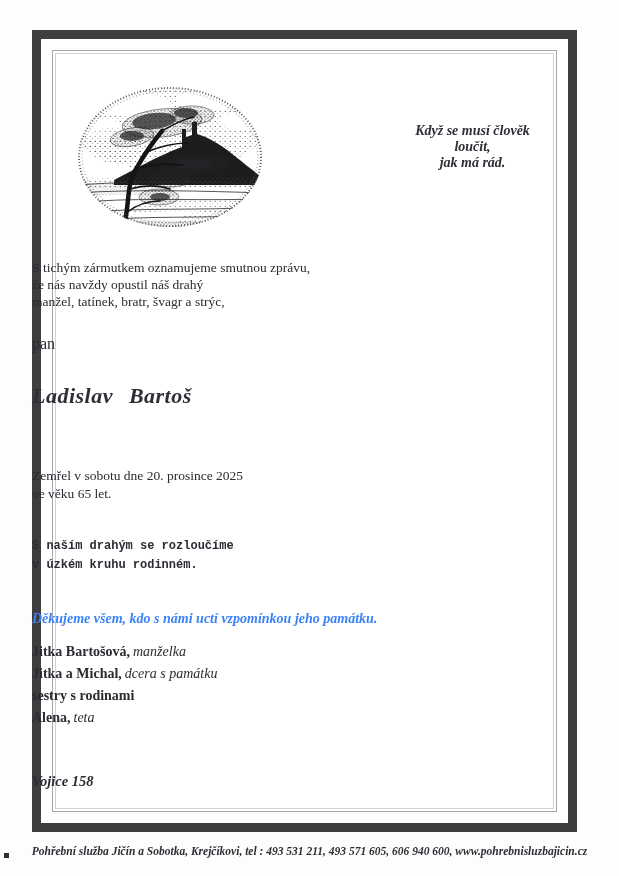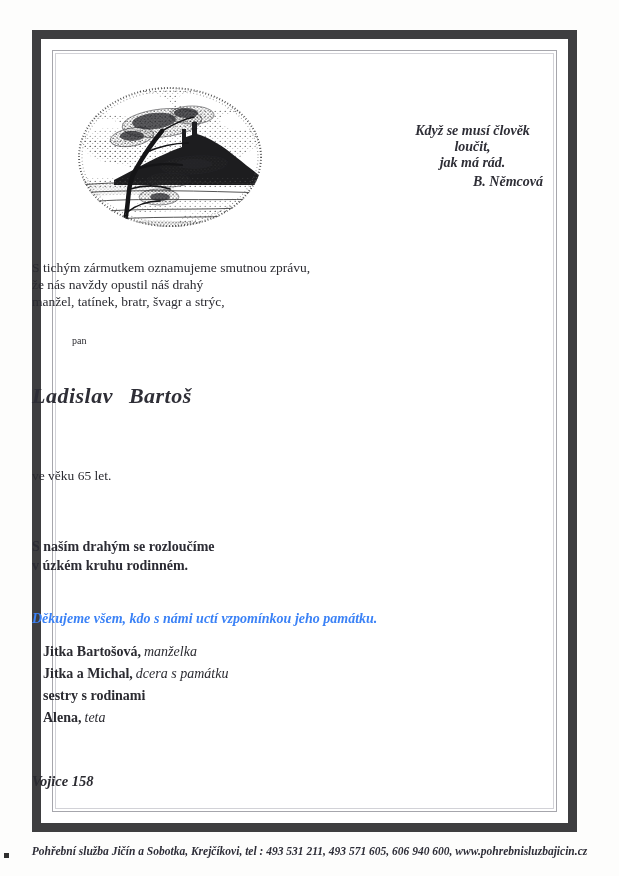--- a/index.html
+++ b/index.html
@@ -21,29 +21,29 @@
   .illustration { position:absolute; left:74px; top:85px; width:192px; height:146px; }
 
   .quote {
     position:absolute; left:400px; top:123px; width:145px;
     text-align:center; font-size:14px; font-weight:bold; font-style:italic;
     line-height:16px; color:#2e2e36;
   }
   .quote-author { text-align:right; padding-right:2px; margin-top:3px; }
 
   .announcement { top:259px; font-size:13.5px; line-height:17px; }
-  .salutation   { top:335px; font-size:10px;padding-left:40px; }
+  .salutation   { top:335px; font-size:16px; }
   .name {
     top:376px; margin:0; font-size:22px; font-weight:bold; font-style:italic;
     word-spacing:0.45em; letter-spacing:0.5px; color:#2e2e36; line-height:40px;
   }
   .death    { top:467px; font-size:13.5px; line-height:18px; }
-  .farewell { top:537px; font-size:14px; font-weight:bold; line-height:19px; color:#2c2c34; }
+  .farewell { top:537px; font-size:12px; font-weight:bold; line-height:19px; color:#2c2c34;font-family:Liberation Mono, monospace; }
   .thanks   { top:611px; font-size:14px; font-weight:bold; font-style:italic; color:#3b82f6; }
-  .mourners { top:641px; font-size:14px;padding-left:11px; }
+  .mourners { top:641px; font-size:14px; }
   .mourner  { line-height:22px; }
   .m-name   { font-weight:bold; }
   .m-rel    { font-style:italic; margin-left:3px; }
   .address  { top:773px; font-size:14.5px; font-weight:bold; font-style:italic; }
   .footer   {
     position:absolute; left:0; top:845px; width:619px; text-align:center;
     font-size:11.5px; font-weight:bold; font-style:italic; color:#2e2e38;
   }
   .scan-artifact { position:absolute; left:4px; top:853px; width:5px; height:5px; background:#2f2f2f; }
 </style>
@@ -116,34 +116,34 @@
       </g>
       <path d="M 30,140 C 60,132 120,136 160,140 L 160,146 L 30,146 Z" fill="url(#stip)"></path>
     </g>
     <ellipse cx="96" cy="72" rx="91" ry="69" fill="none" stroke="#4a4a4a" stroke-width="2" stroke-dasharray="0.9,2.1"></ellipse>
     <ellipse cx="96" cy="72" rx="88" ry="66" fill="none" stroke="#6a6a6a" stroke-width="1.2" stroke-dasharray="0.8,2.6" opacity="0.7"></ellipse>
   </svg>
 
   <div class="quote">
     <div>Když se musí člověk loučit,</div>
     <div>jak má rád.</div>
-    <div class="quote-author">B. Němcová</div>
   </div>
 
   <div class="txt announcement">
     <div>S tichým zármutkem oznamujeme smutnou zprávu,</div>
     <div>že nás navždy opustil náš drahý</div>
     <div>manžel, tatínek, bratr, švagr a strýc,</div>
   </div>
 
   <div class="txt salutation">pan</div>
 
   <h1 class="txt name">Ladislav Bartoš</h1>
 
   <div class="txt death">
+    <div>Zemřel v sobotu dne 20. prosince 2025</div>
     <div>ve věku 65 let.</div>
   </div>
 
   <div class="txt farewell">
     <div>S naším drahým se rozloučíme</div>
     <div>v úzkém kruhu rodinném.</div>
   </div>
 
   <div class="txt thanks">Děkujeme všem, kdo s námi uctí vzpomínkou jeho památku.</div>
 

